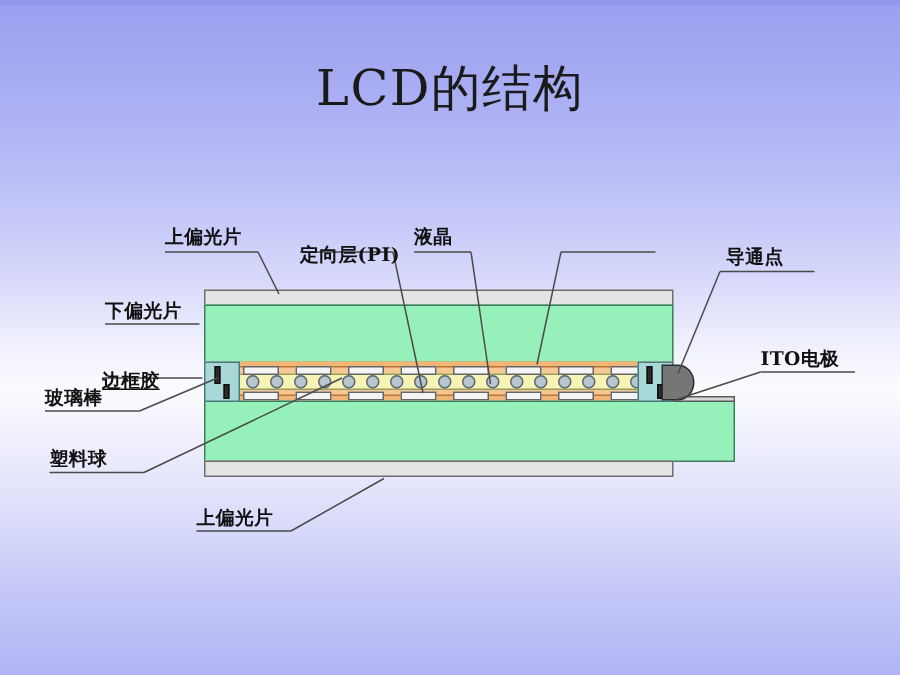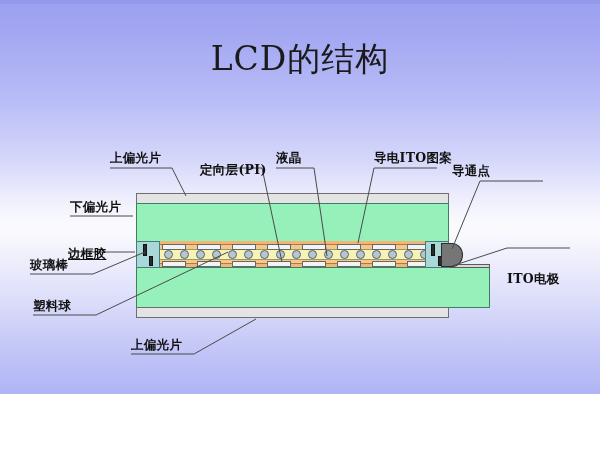--- a/index.html
+++ b/index.html
@@ -8,21 +8,21 @@
   }
   body {
     width: 600px;
     height: 450px;
     overflow: hidden;
     font-family: "DejaVu Sans", "Liberation Sans", sans-serif;
   }
   #slide {
     position: relative;
     width: 600px;
-    height: 394px;
+    height: 450px;
     background: linear-gradient(to bottom,
         #9a9ff0 0%,
         #a5a9f2 10%,
         #b8bcf6 25%,
         #d4d6fa 40%,
         #f2f2fd 52%,
         #fbfbfe 58%,
         #eeeefc 66%,
         #dcdefa 76%,
         #c4c7f7 88%,
@@ -288,24 +288,23 @@
         <line x1="507" y1="248" x2="452" y2="266"></line>
 
         <line x1="131" y1="354" x2="194" y2="354"></line>
         <line x1="194" y1="354" x2="256" y2="319"></line>
       </g>
     </svg>
 
     <div class="lbl bold" style="left:110px; top:150px;">上偏光片</div>
     <div class="lbl bold" style="left:200px; top:162px;">定向层(PI)</div>
     <div class="lbl bold" style="left:276px; top:150px;">液晶</div>
-    <div class="lbl bold" style="left:374px; top:150px;">导电ITO图案</div>
-    <div class="lbl bold" style="left:452px; top:163px;">导通点</div>
+    <div class="lbl bold" style="left:484px; top:163px;">导通点</div>
 
     <div class="lbl bold" style="left:70px;  top:199px;">下偏光片</div>
     <div class="lbl bold" style="left:68px;  top:246px;text-decoration:underline;">边框胶</div>
     <div class="lbl bold" style="left:30px;  top:257px;">玻璃棒</div>
     <div class="lbl bold" style="left:33px;  top:298px;">塑料球</div>
 
-    <div class="lbl bold" style="left:507px; top:231px;margin-top:40px;">ITO电极</div>
+    <div class="lbl bold" style="left:507px; top:231px;">ITO电极</div>
     <div class="lbl bold" style="left:131px; top:337px;">上偏光片</div>
   </div>
 </div>
 
 </body></html>

